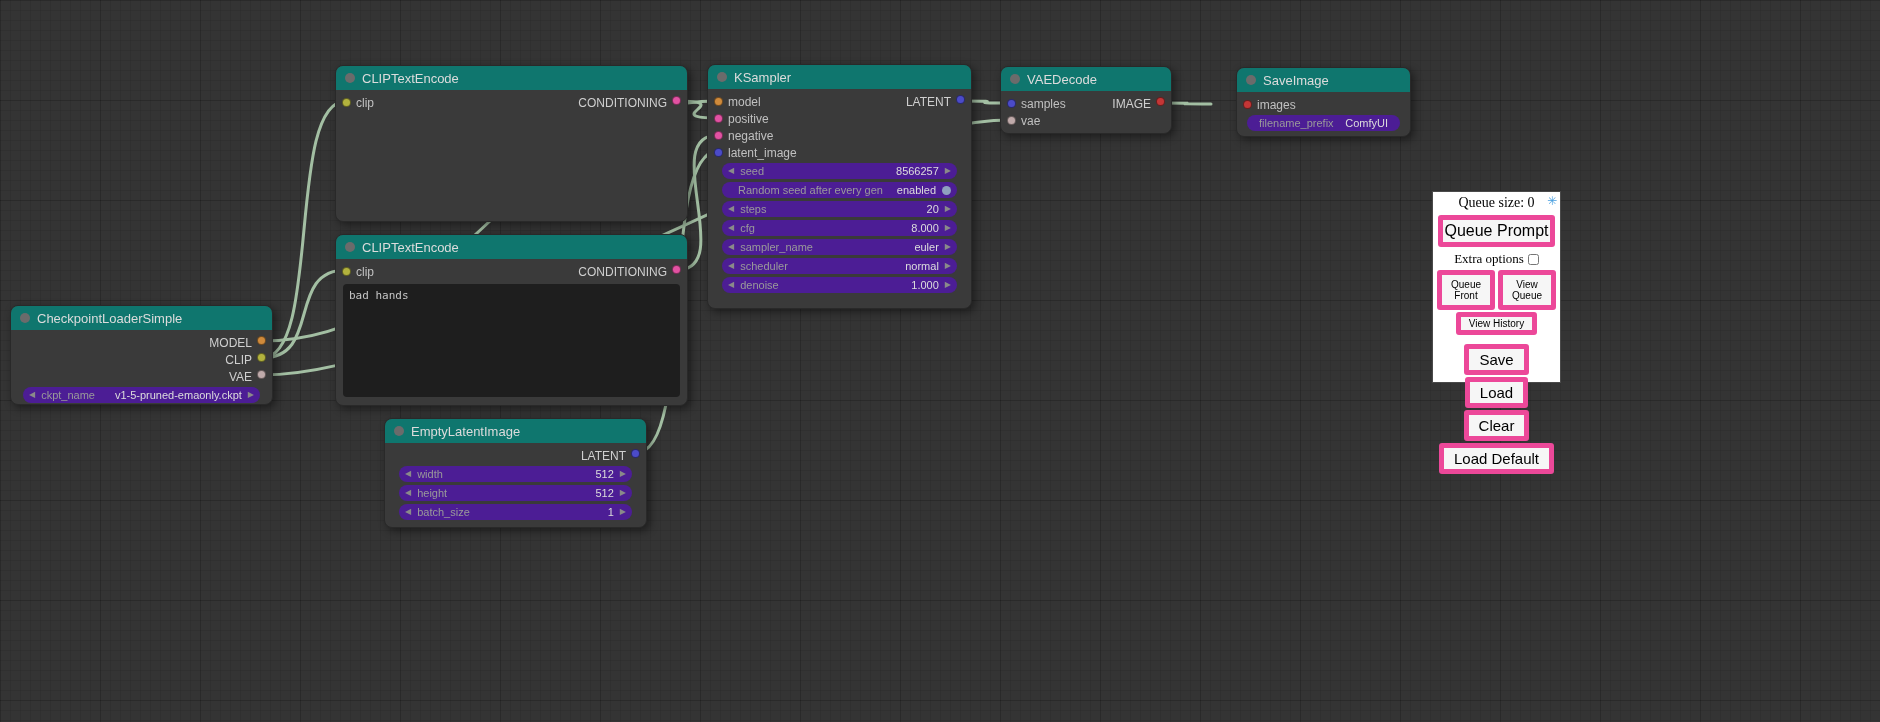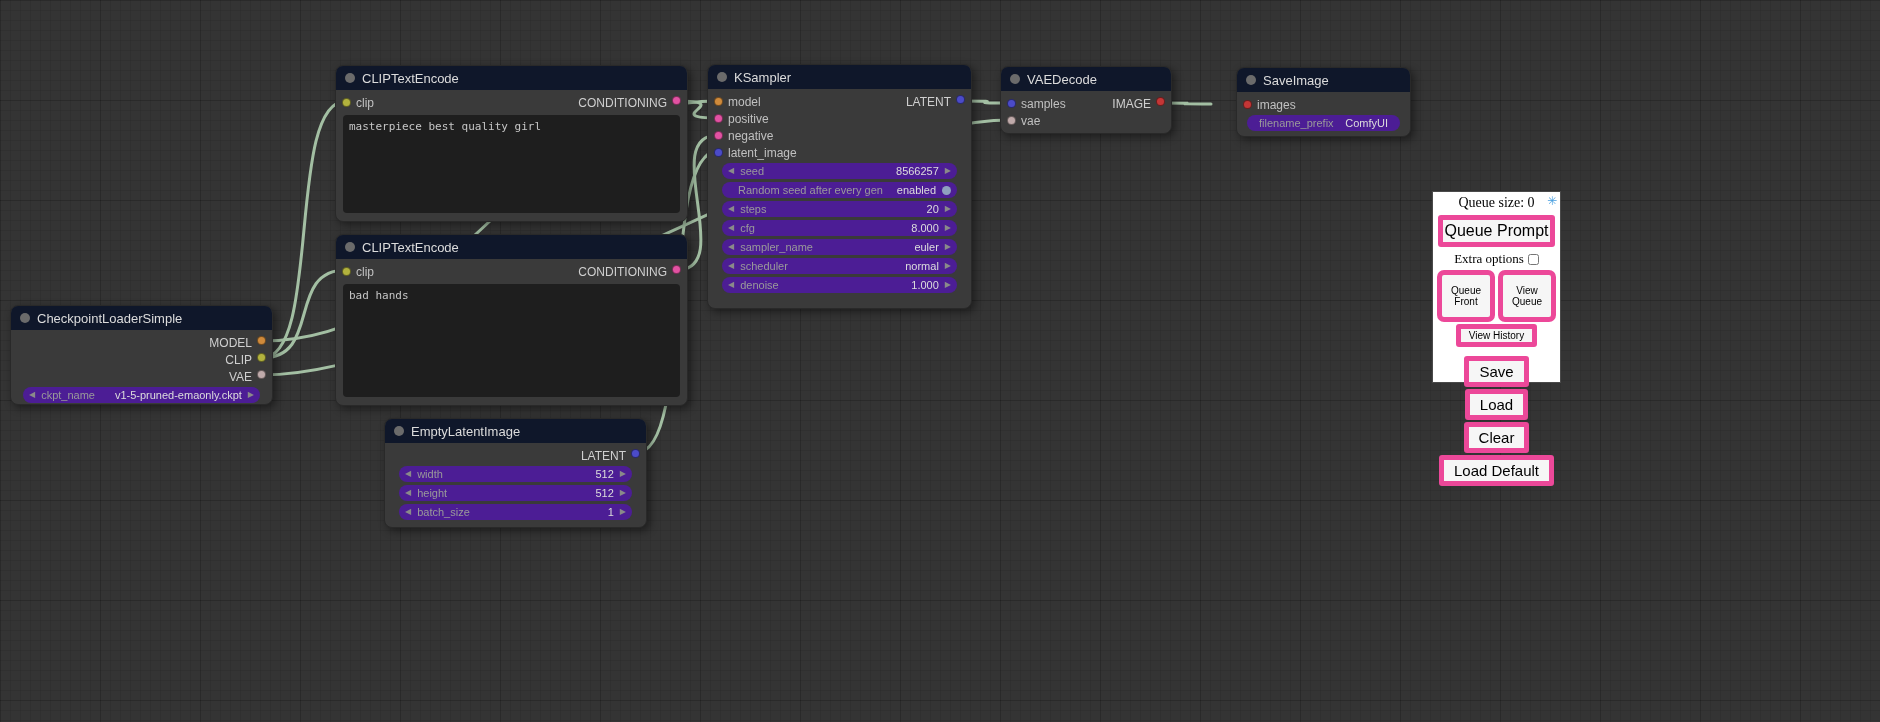--- a/index.html
+++ b/index.html
@@ -19,21 +19,21 @@
     background-size:10px 10px,10px 10px,100px 100px,100px 100px;
   }
   #links{position:absolute;left:0;top:0;width:1880px;height:722px;}
   .node{
     position:absolute;box-sizing:border-box;
     background:#3a3a3a;border:1px solid #292929;border-radius:8px;
     box-shadow:3px 3px 8px rgba(0,0,0,0.45);
     display:flex;flex-direction:column;
   }
   .ntitle{
-    height:24px;flex:0 0 24px;background:#0f172a;border-radius:7px 7px 0 0;
+    height:24px;flex:0 0 24px;background:#0f766e;border-radius:7px 7px 0 0;
     display:flex;align-items:center;gap:7px;padding:0 9px;
     font-size:13px;color:#dcdcdc;
   }
   .tdot{width:10px;height:10px;border-radius:50%;flex:0 0 auto;}
   .slots{padding-top:4px;}
   .srow{display:flex;align-items:center;height:17px;padding:0 6px;font-size:12px;}
   .ingrp{display:flex;align-items:center;gap:5px;color:#c0c0c0;}
   .outgrp{display:flex;align-items:flex-start;gap:5px;margin-left:auto;color:#cfcfcf;}
   .dot{width:9px;height:9px;border-radius:50%;border:1px solid rgba(0,0,0,0.45);box-sizing:border-box;flex:0 0 auto;}
   .widgets{display:flex;flex-direction:column;gap:3px;margin-top:2px;}
@@ -59,21 +59,21 @@
   .menu-head{position:relative;text-align:center;font-size:14px;padding:1px 0 2px;}
   .settings-icon{position:absolute;right:0;top:0;font-size:12px;cursor:pointer;font-family:"DejaVu Sans",sans-serif;}
   .menu button{
     display:block;margin:2px auto;background:#f6f6f6;border:5px solid #ec4899;border-radius:3px;
     color:#000;font-family:"Liberation Sans",sans-serif;cursor:pointer;
   }
   .btn-queue{width:calc(100% - 4px);font-size:16px;padding:2px 0;}
   .extra-row{display:flex;justify-content:center;align-items:center;gap:4px;font-size:13px;padding:2px 0;}
   .extra-row input{margin:0;width:11px;height:11px;}
   .qrow{display:flex;gap:3px;margin:1px 1px;}
-  .qrow button{flex:1;margin:0;font-size:10px;padding:10px 0;border-radius:7px;}
+  .qrow button{flex:1;margin:0;font-size:10px;padding:4px 0;}
   .btn-history{font-size:10px;padding:1px 8px;}
   .btn-lg{font-size:15px;padding:2px 10px;}
   .btn-save{margin-top:9px !important;}
 </style>
 </head>
 <body>
 
 <div class="canvas" style="background-color: rgb(52, 52, 52);">
   <svg id="links">
       <path d="M262,341 C462,341 518,101 718,101" fill="none" stroke="#a3bfa3" stroke-width="3" stroke-linecap="round"></path>
@@ -132,21 +132,20 @@
         <span class="ingrp">
           <span class="dot" style="background: rgb(178, 178, 62);"></span>
           <span>clip</span>
         </span>
         <span class="outgrp">
           <span>CONDITIONING</span>
           <span class="dot" style="background: rgb(226, 82, 162);"></span>
         </span>
       </div>
     </div>
-    <div class="prompt">masterpiece best quality girl</div>
   </div>
 
   <div class="node" style="left:335px;top:234px;width:353px;height:172px;">
     <div class="ntitle">
       <span class="tdot" style="background: rgb(107, 107, 107);"></span>
       <span>CLIPTextEncode</span>
     </div>
     <div class="slots">
       <div class="srow">
         <span class="ingrp">

